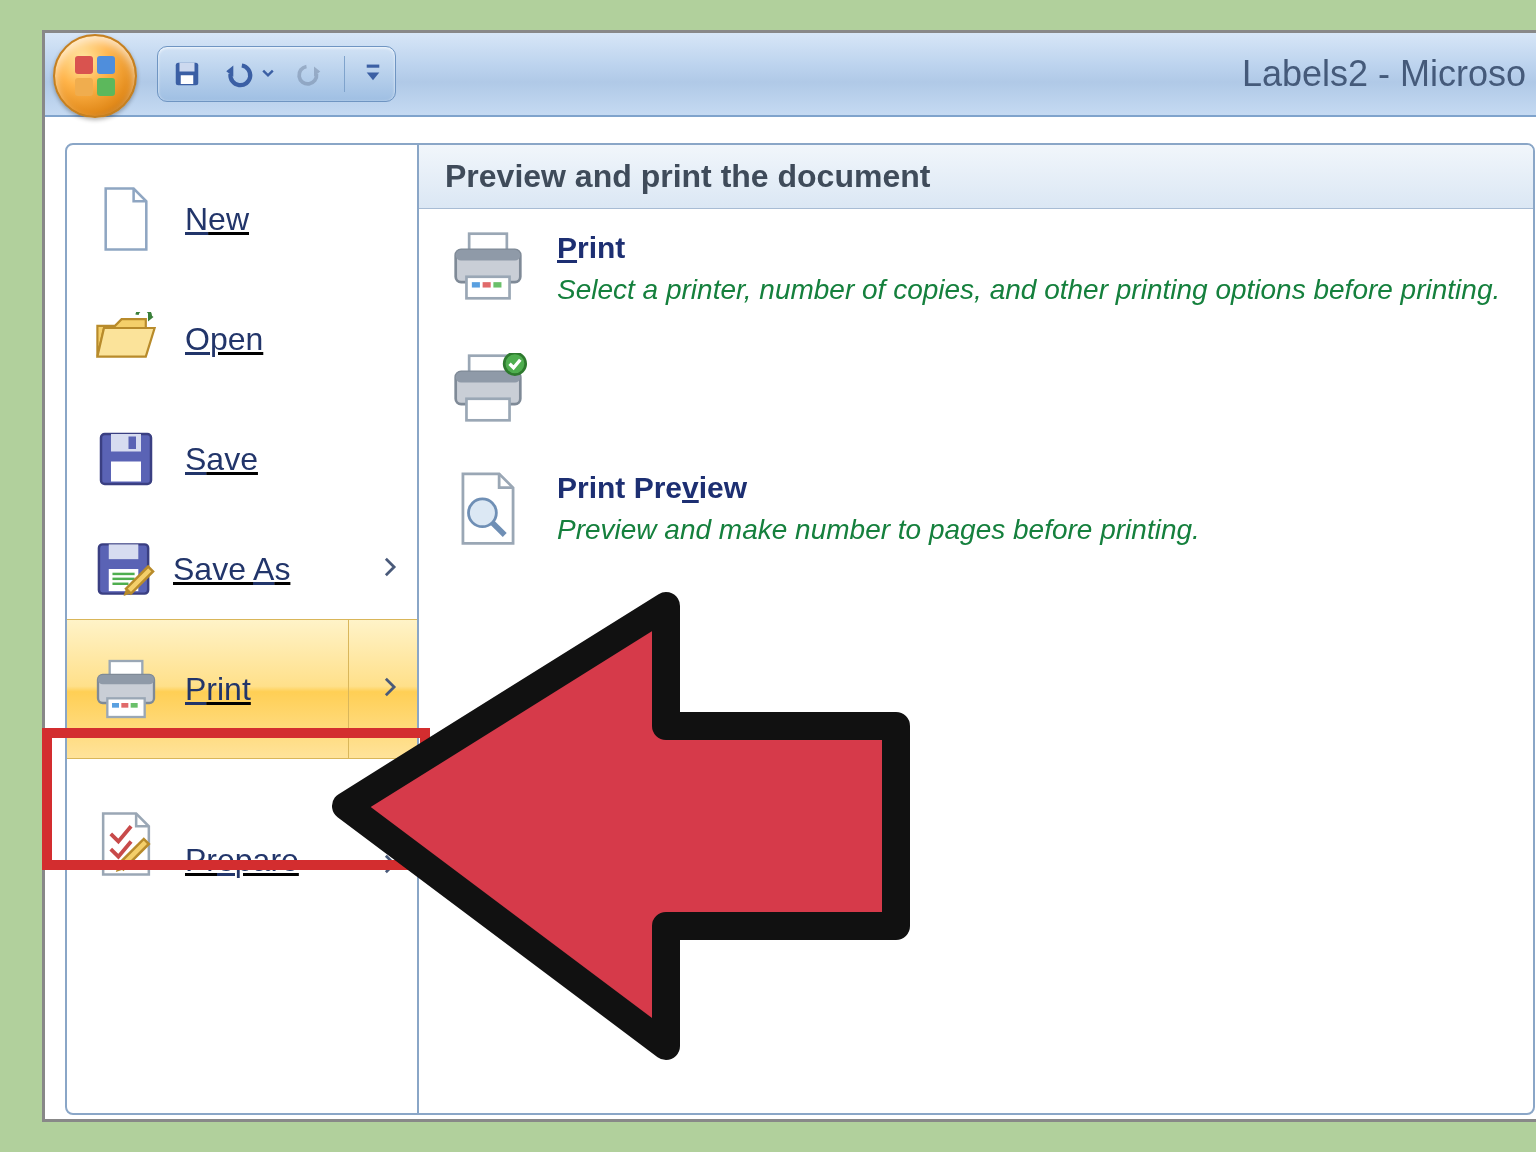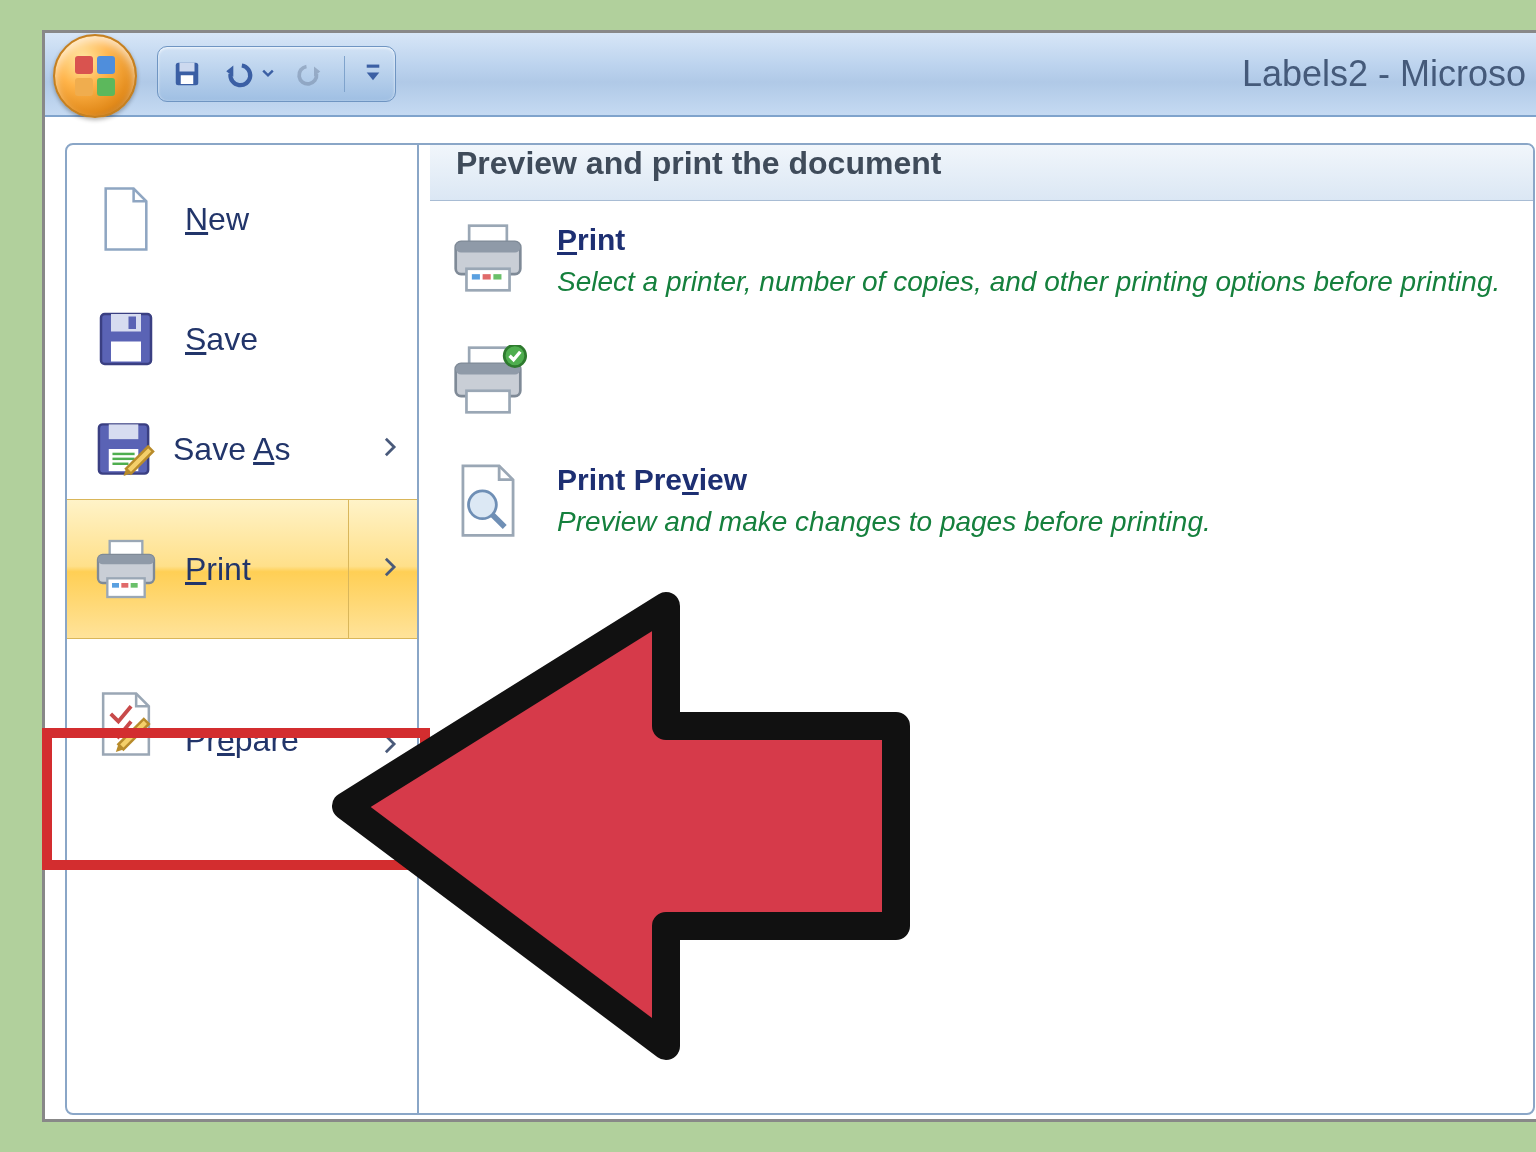--- a/index.html
+++ b/index.html
@@ -82,20 +82,21 @@
     height: 972px;
     background: #fff;
     border: 2px solid #8aa6c7;
     border-radius: 8px;
     display: flex;
   }
   .menu-left {
     width: 352px;
     border-right: 2px solid #8aa6c7;
     padding-top: 14px;
+    text-decoration: underline;
   }
   .menu-right {
     flex: 1;
     padding: 0;
   }
 
   .menu-item {
     display: flex;
     align-items: center;
     height: 120px;
@@ -119,27 +120,26 @@
     border-bottom: 1px solid #d9b65a;
   }
   .menu-item.selected .split {
     position:absolute; right:68px; top:0; bottom:0; width:1px; background:#d9b65a;
   }
 
   .menu-item.prepare-row { height: 120px; align-items: flex-end; }
 
   
   .sub-header {
-    height: 56px;
+    height: 64px;
     padding-left: 26px;
-    display:flex; align-items:flex-start;
+    display:flex; align-items:center;
     background: linear-gradient(#f1f6fb, #dbe7f4);
     border-bottom: 1px solid #a8bcd4;
     border-top-right-radius: 6px;
-    margin-left: 11px;
   }
   .sub-header span {
     font-size: 32px;
     font-weight: 600;
     color: #3f4b5a;
   }
 
   .sub-item {
     display:flex;
     gap: 26px;
@@ -244,20 +244,31 @@
       <div class="menu-item">
         <span class="ico">
           <svg width="52" height="66" viewBox="0 0 40 52">
             <path d="M4 2 H26 L36 12 V50 H4 Z" fill="#fff" stroke="#8fa6c2" stroke-width="2"></path>
             <path d="M26 2 V12 H36" fill="none" stroke="#8fa6c2" stroke-width="2"></path>
           </svg>
         </span>
         <span class="lbl"><span class="accel">N</span><span>ew</span></span>
       </div>
 
+      <div class="menu-item">
+        <span class="ico">
+          <svg width="66" height="54" viewBox="0 0 60 48">
+            <path d="M4 12 H20 L26 6 H48 V14 H10 L4 40 Z" fill="#f4cf6a" stroke="#b88b2b" stroke-width="2"></path>
+            <path d="M10 14 H56 L48 40 H4 Z" fill="#fbe39a" stroke="#b88b2b" stroke-width="2"></path>
+            <path d="M40 2 A6 6 0 0 1 52 4" fill="none" stroke="#3a7f3a" stroke-width="3"></path>
+            <path d="M50 0 L55 4 L50 8 Z" fill="#3a7f3a"></path>
+          </svg>
+        </span>
+        <span class="lbl"><span class="accel">O</span><span>pen</span></span>
+      </div>
 
       <div class="menu-item">
         <span class="ico">
           <svg width="60" height="60" viewBox="0 0 48 48">
             <rect x="4" y="4" width="40" height="40" rx="3" fill="#5a63b5" stroke="#3a3f82" stroke-width="2"></rect>
             <rect x="12" y="4" width="24" height="14" fill="#d7dcf0"></rect>
             <rect x="12" y="26" width="24" height="16" fill="#fff"></rect>
             <rect x="26" y="6" width="6" height="10" fill="#5a63b5"></rect>
           </svg>
         </span>
@@ -367,21 +378,21 @@
         <span class="ico">
           <svg width="72" height="78" viewBox="0 0 48 56">
             <path d="M6 2 H32 L42 12 V52 H6 Z" fill="#fff" stroke="#9aa7b5" stroke-width="2"></path>
             <path d="M32 2 V12 H42" fill="none" stroke="#9aa7b5" stroke-width="2"></path>
             <circle cx="20" cy="30" r="10" fill="#dce8f4" stroke="#6f8fb5" stroke-width="2"></circle>
             <line x1="27" y1="37" x2="36" y2="46" stroke="#6f8fb5" stroke-width="4"></line>
           </svg>
         </span>
         <div class="txt">
           <div class="ttl"><span>Print Pre</span><span class="accel">v</span><span>iew</span></div>
-          <div class="desc">Preview and make changes to pages before printing.</div>
+          <div class="desc">Preview and make number to pages before printing.</div>
         </div>
       </div>
 
     </div>
   </div>
 </div>
 
 <div class="highlight-box"></div>
 
 <div class="big-arrow">

